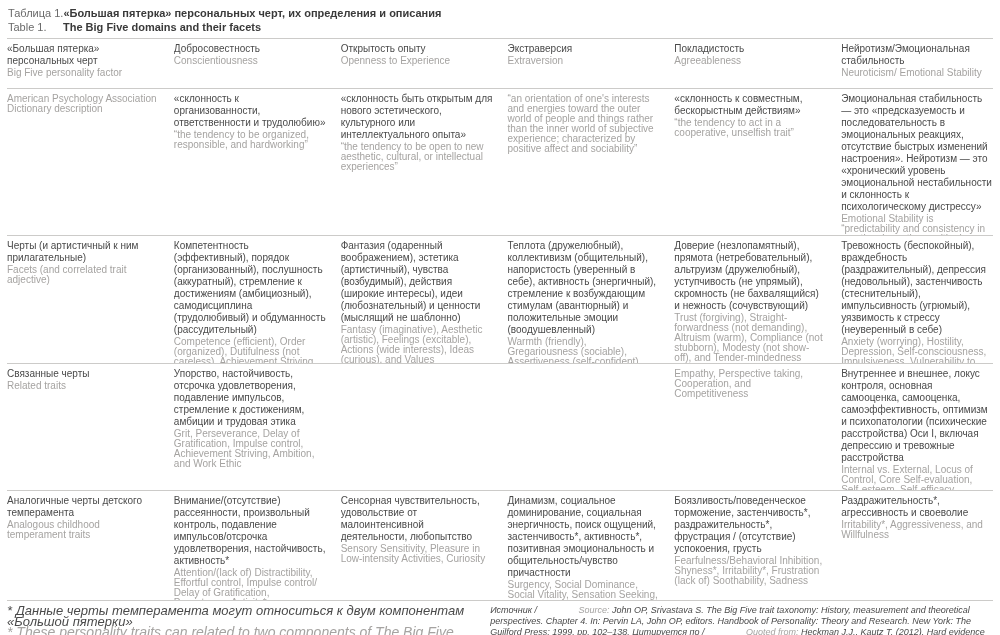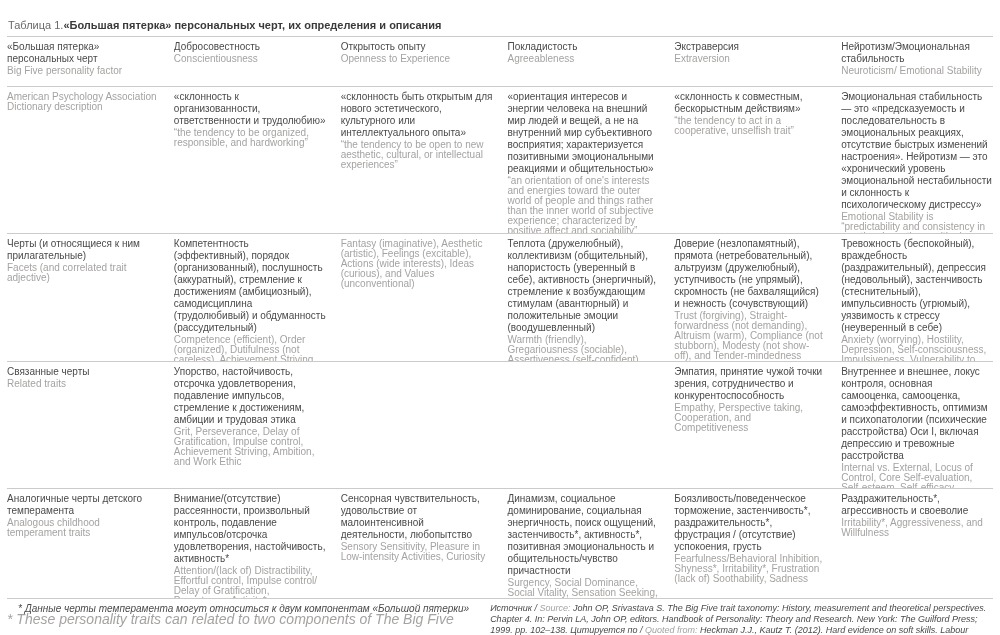--- a/index.html
+++ b/index.html
@@ -1,21 +1,21 @@
 <!DOCTYPE html>
 <html><head>
 <meta charset="utf-8">
 <style>
   * { box-sizing: border-box; margin: 0; padding: 0; }
   html, body { background: #ffffff; }
   .page {
     width: 1000px; height: 635px;
     background: #ffffff;
     font-family: "Liberation Sans", sans-serif;
-    padding: 12px 7px;
+    padding: 0 7px;
     overflow: hidden;
     position: relative;
   }
   .title-block { padding: 6px 1px 4px; }
   .title-line { font-size: 11px; line-height: 14px; color: #5a5a5a; }
   .t-label { display: inline-block; min-width: 55px; color: #6a6a6a; font-weight: 400; }
   .t-bold { font-weight: 700; color: #3a3a3a; }
 
   .grid-row {
     display: grid;
@@ -36,99 +36,102 @@
   .en { font-size: 10px; line-height: 10px; color: #a5a3a1; margin-top: 1px; }
 
   .footer {
     border-top: 1px solid #cccbc9;
     margin-top: 0;
     padding-top: 4px;
     display: flex;
     font-style: italic;
   }
   .footnote { width: 49%; padding-right: 10px; }
-  .fn-ru { font-size: 10px; line-height: 11px; color: #4a4a4a; text-align: center; }
+  .fn-ru { font-size: 13px; line-height: 11px; color: #4a4a4a; }
   .fn-en { font-size: 14px; line-height: 11px; color: #a5a3a1; }
   .source { width: 51%; font-size: 9px; line-height: 11px; color: #4a4a4a; }
-  .source .light { color: #a5a3a1; }
+  .source .light { color: #a5a3a1; margin-left: 39px; }
 </style>
 </head>
 <body>
 
 <div class="page">
 
   <div class="title-block">
     <div class="title-line">
       <span class="t-label">Таблица 1.</span><span class="t-bold">«Большая пятерка» персональных черт, их определения и описания</span>
     </div>
+    <div class="title-line">
+      <span class="t-label">Table 1.</span><span class="t-bold">The Big Five domains and their facets</span>
+    </div>
   </div>
 
   <div class="grid-row row-header">
     <div class="cell">
       <div class="ru">«Большая пятерка» персональных черт</div>
       <div class="en">Big Five personality factor</div>
     </div>
     <div class="cell">
       <div class="ru">Добросовестность</div>
       <div class="en">Conscientiousness</div>
     </div>
     <div class="cell">
       <div class="ru">Открытость опыту</div>
       <div class="en">Openness to Experience</div>
     </div>
     <div class="cell">
+      <div class="ru">Экстраверсия</div>
+      <div class="en">Extraversion</div>
+    </div>
+    <div class="cell">
       <div class="ru">Покладистость</div>
       <div class="en">Agreeableness</div>
     </div>
     <div class="cell">
-      <div class="ru">Экстраверсия</div>
-      <div class="en">Extraversion</div>
-    </div>
-    <div class="cell">
       <div class="ru">Нейротизм/Эмоциональная стабильность</div>
       <div class="en">Neuroticism/ Emotional Stability</div>
     </div>
   </div>
 
   <div class="grid-row row-desc">
     <div class="cell">
       <div class="en">American Psychology Association Dictionary description</div>
     </div>
     <div class="cell">
       <div class="ru">«склонность к организованности, ответственности и трудолюбию»</div>
       <div class="en">“the tendency to be organized, responsible, and hardworking”</div>
     </div>
     <div class="cell">
       <div class="ru">«склонность быть открытым для нового эстетического, культурного или интеллектуального опыта»</div>
       <div class="en">“the tendency to be open to new aesthetic, cultural, or intellectual experiences”</div>
     </div>
     <div class="cell">
-      <div class="ru">«ориентация интересов и энергии человека на внешний мир людей и вещей, а не на внутренний мир субъективного восприятия; характеризуется позитивными эмоциональными реакциями и общительностью»</div>
       <div class="en">“an orientation of one's interests and energies toward the outer world of people and things rather than the inner world of subjective experience; characterized by positive affect and sociability”</div>
     </div>
     <div class="cell">
       <div class="ru">«склонность к совместным, бескорыстным действиям»</div>
       <div class="en">“the tendency to act in a cooperative, unselfish trait”</div>
     </div>
     <div class="cell">
       <div class="ru">Эмоциональная стабильность — это «предсказуемость и последовательность в эмоциональных реакциях, отсутствие быстрых изменений настроения». Нейротизм — это «хронический уровень эмоциональной нестабильности и склонность к психологическому дистрессу»</div>
       <div class="en">Emotional Stability is “predictability and consistency in emotional reactions, with absence of rapid mood changes”. Neuroticism is “a chronic level of emotional instability and proneness to psychological distress”</div>
     </div>
   </div>
 
   <div class="grid-row row-facets">
     <div class="cell">
-      <div class="ru">Черты (и относящиеся к ним прилагательные)</div>
+      <div class="ru">Черты (и артистичный к ним прилагательные)</div>
       <div class="en">Facets (and correlated trait adjective)</div>
     </div>
     <div class="cell">
       <div class="ru">Компетентность (эффективный), порядок (организованный), послушность (аккуратный), стремление к достижениям (амбициозный), самодисциплина (трудолюбивый) и обдуманность (рассудительный)</div>
       <div class="en">Competence (efficient), Order (organized), Dutifulness (not careless), Achievement Striving (ambitious), Self-discipline (not lazy), and Deliberation (not impulsive)</div>
     </div>
     <div class="cell">
+      <div class="ru">Фантазия (одаренный воображением), эстетика (артистичный), чувства (возбудимый), действия (широкие интересы), идеи (любознательный) и ценности (мыслящий не шаблонно)</div>
       <div class="en">Fantasy (imaginative), Aesthetic (artistic), Feelings (excitable), Actions (wide interests), Ideas (curious), and Values (unconventional)</div>
     </div>
     <div class="cell">
       <div class="ru">Теплота (дружелюбный), коллективизм (общительный), напористость (уверенный в себе), активность (энергичный), стремление к возбуждающим стимулам (авантюрный) и положительные эмоции (воодушевленный)</div>
       <div class="en">Warmth (friendly), Gregariousness (sociable), Assertiveness (self-confident), Activity (energetic), Excitement Seeking (adventurous), and Positive Emotions (enthusiastic)</div>
     </div>
     <div class="cell">
       <div class="ru">Доверие (незлопамятный), прямота (нетребовательный), альтруизм (дружелюбный), уступчивость (не упрямый), скромность (не бахвалящийся) и нежность (сочувствующий)</div>
       <div class="en">Trust (forgiving), Straight-forwardness (not demanding), Altruism (warm), Compliance (not stubborn), Modesty (not show-off), and Tender-mindedness (sympathetic)</div>
     </div>
@@ -149,21 +152,20 @@
     </div>
     <div class="cell">
       <div class="ru"></div>
       <div class="en"></div>
     </div>
     <div class="cell">
       <div class="ru"></div>
       <div class="en"></div>
     </div>
     <div class="cell">
-      <div class="ru">Эмпатия, принятие чужой точки зрения, сотрудничество и конкурентоспособность</div>
       <div class="en">Empathy, Perspective taking, Cooperation, and Competitiveness</div>
     </div>
     <div class="cell">
       <div class="ru">Внутреннее и внешнее, локус контроля, основная самооценка, самооценка, самоэффективность, оптимизм и психопатологии (психические расстройства) Оси I, включая депрессию и тревожные расстройства</div>
       <div class="en">Internal vs. External, Locus of Control, Core Self-evaluation, Self-esteem, Self-efficacy, Optimism, and Axis I Psychopathologies (mental disorders) including depression and anxiety disorders</div>
     </div>
   </div>
 
   <div class="grid-row row-child">
     <div class="cell">

